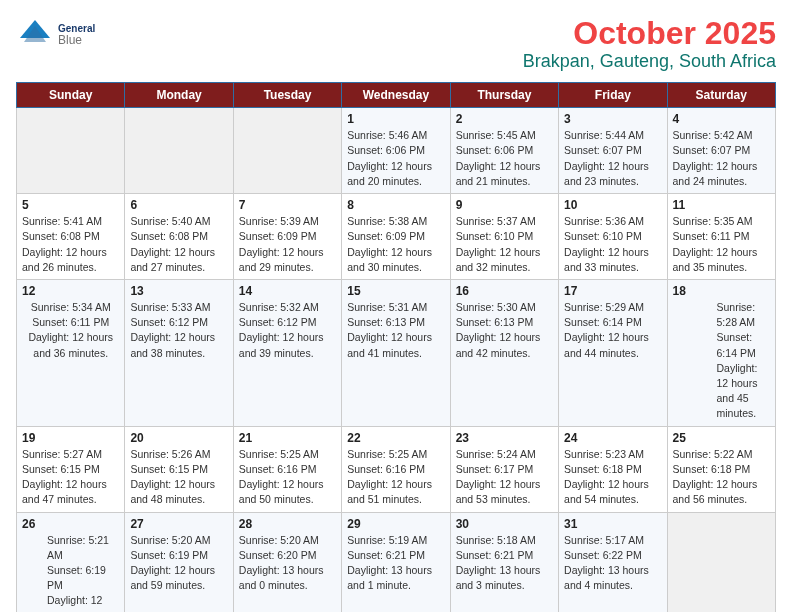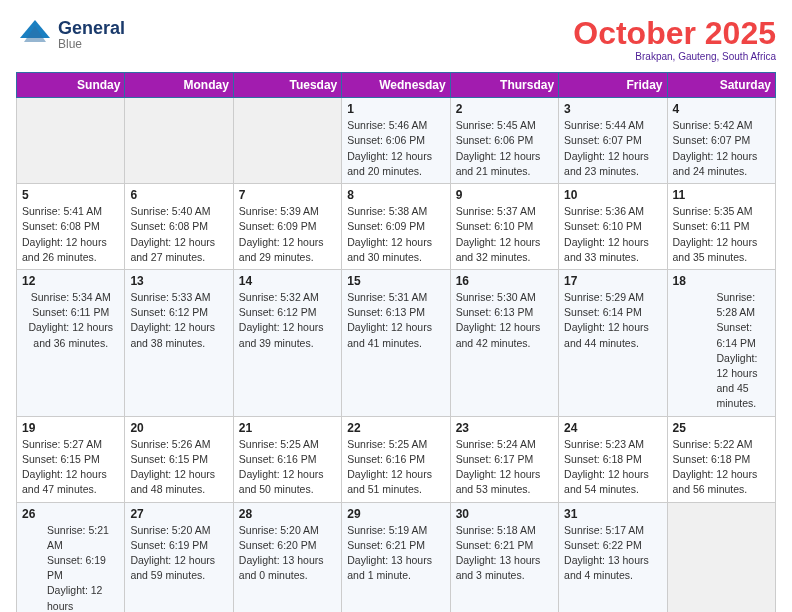--- a/index.html
+++ b/index.html
@@ -27,45 +27,45 @@
     .logo-icon {
       width: 38px;
       height: 38px;
       margin-right: 4px;
       position: relative;
     }
     .logo-text {
       display: flex;
       flex-direction: column;
     }
-    .logo-general { font-size: 18px; font-weight: bold; color: #1a3a6b; }
+    .logo-general { font-size: 10px; font-weight: bold; color: #1a3a6b; }
     .logo-blue { font-size: 12px; font-weight: normal; color: #737373; }
     .title-block {
       text-align: right;
     }
     .month-title {
       font-size: 32px;
       font-weight: bold;
       color: #ef4444;
       line-height: 1.1;
     }
     .location-title {
-      font-size: 10px;
-      color: #4c1d95;
+      font-size: 18px;
+      color: #0f766e;
     }
     .calendar {
       width: 100%;
       border-collapse: collapse;
       font-size: 11px;
     }
     .calendar thead th {
-      background: #a21caf;
+      background: #7f1d1d;
       color: #fff;
       padding: 5px 4px;
-      text-align: right;
+      text-align: center;
       font-size: 12px;
       font-weight: bold;
       border: 1px solid #2e6da4;
     }
     .calendar tbody td {
       border: 1px solid #ccc;
       vertical-align: top;
       padding: 4px 5px;
       width: calc(100% / 7);
       min-height: 80px;

